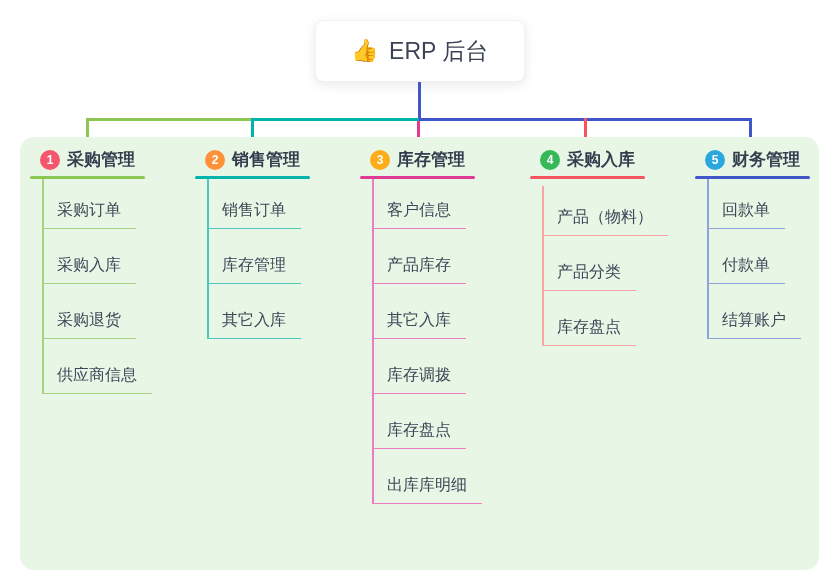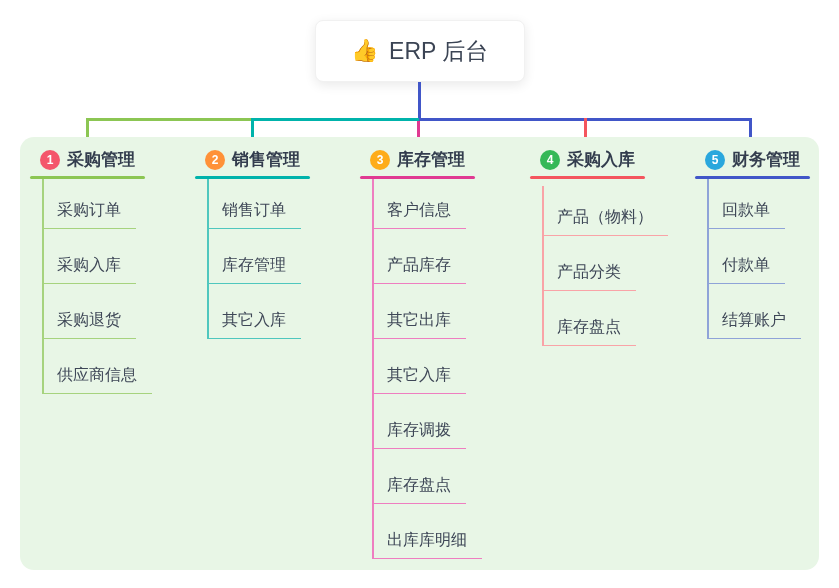--- a/index.html
+++ b/index.html
@@ -102,21 +102,20 @@
       </div>
       <div class="column" style="left: 340px;">
         <div class="col-header">
           <span class="badge" style="background: rgb(254, 172, 24);">3</span>
           <span>库存管理</span>
         </div>
         <div class="header-rule" style="background: rgb(224, 58, 146);"></div>
         <div class="items" style="border-left-color: rgb(238, 126, 192);">
           <div class="item" style="border-bottom-color: rgb(238, 126, 192);">客户信息</div>
           <div class="item" style="border-bottom-color: rgb(238, 126, 192);">产品库存</div>
-          <div class="item" style="border-bottom-color: rgb(238, 126, 192);">其它出库</div>
           <div class="item" style="border-bottom-color: rgb(238, 126, 192); font-family: Liberation Serif, serif;">其它入库</div>
           <div class="item" style="border-bottom-color: rgb(238, 126, 192);">库存调拨</div>
           <div class="item" style="border-bottom-color: rgb(238, 126, 192);">库存盘点</div>
           <div class="item" style="border-bottom-color: rgb(238, 126, 192);">出库库明细</div>
         </div>
       </div>
       <div class="column" style="left: 510px;">
         <div class="col-header">
           <span class="badge" style="background: rgb(53, 184, 87);">4</span>
           <span>采购入库</span>

